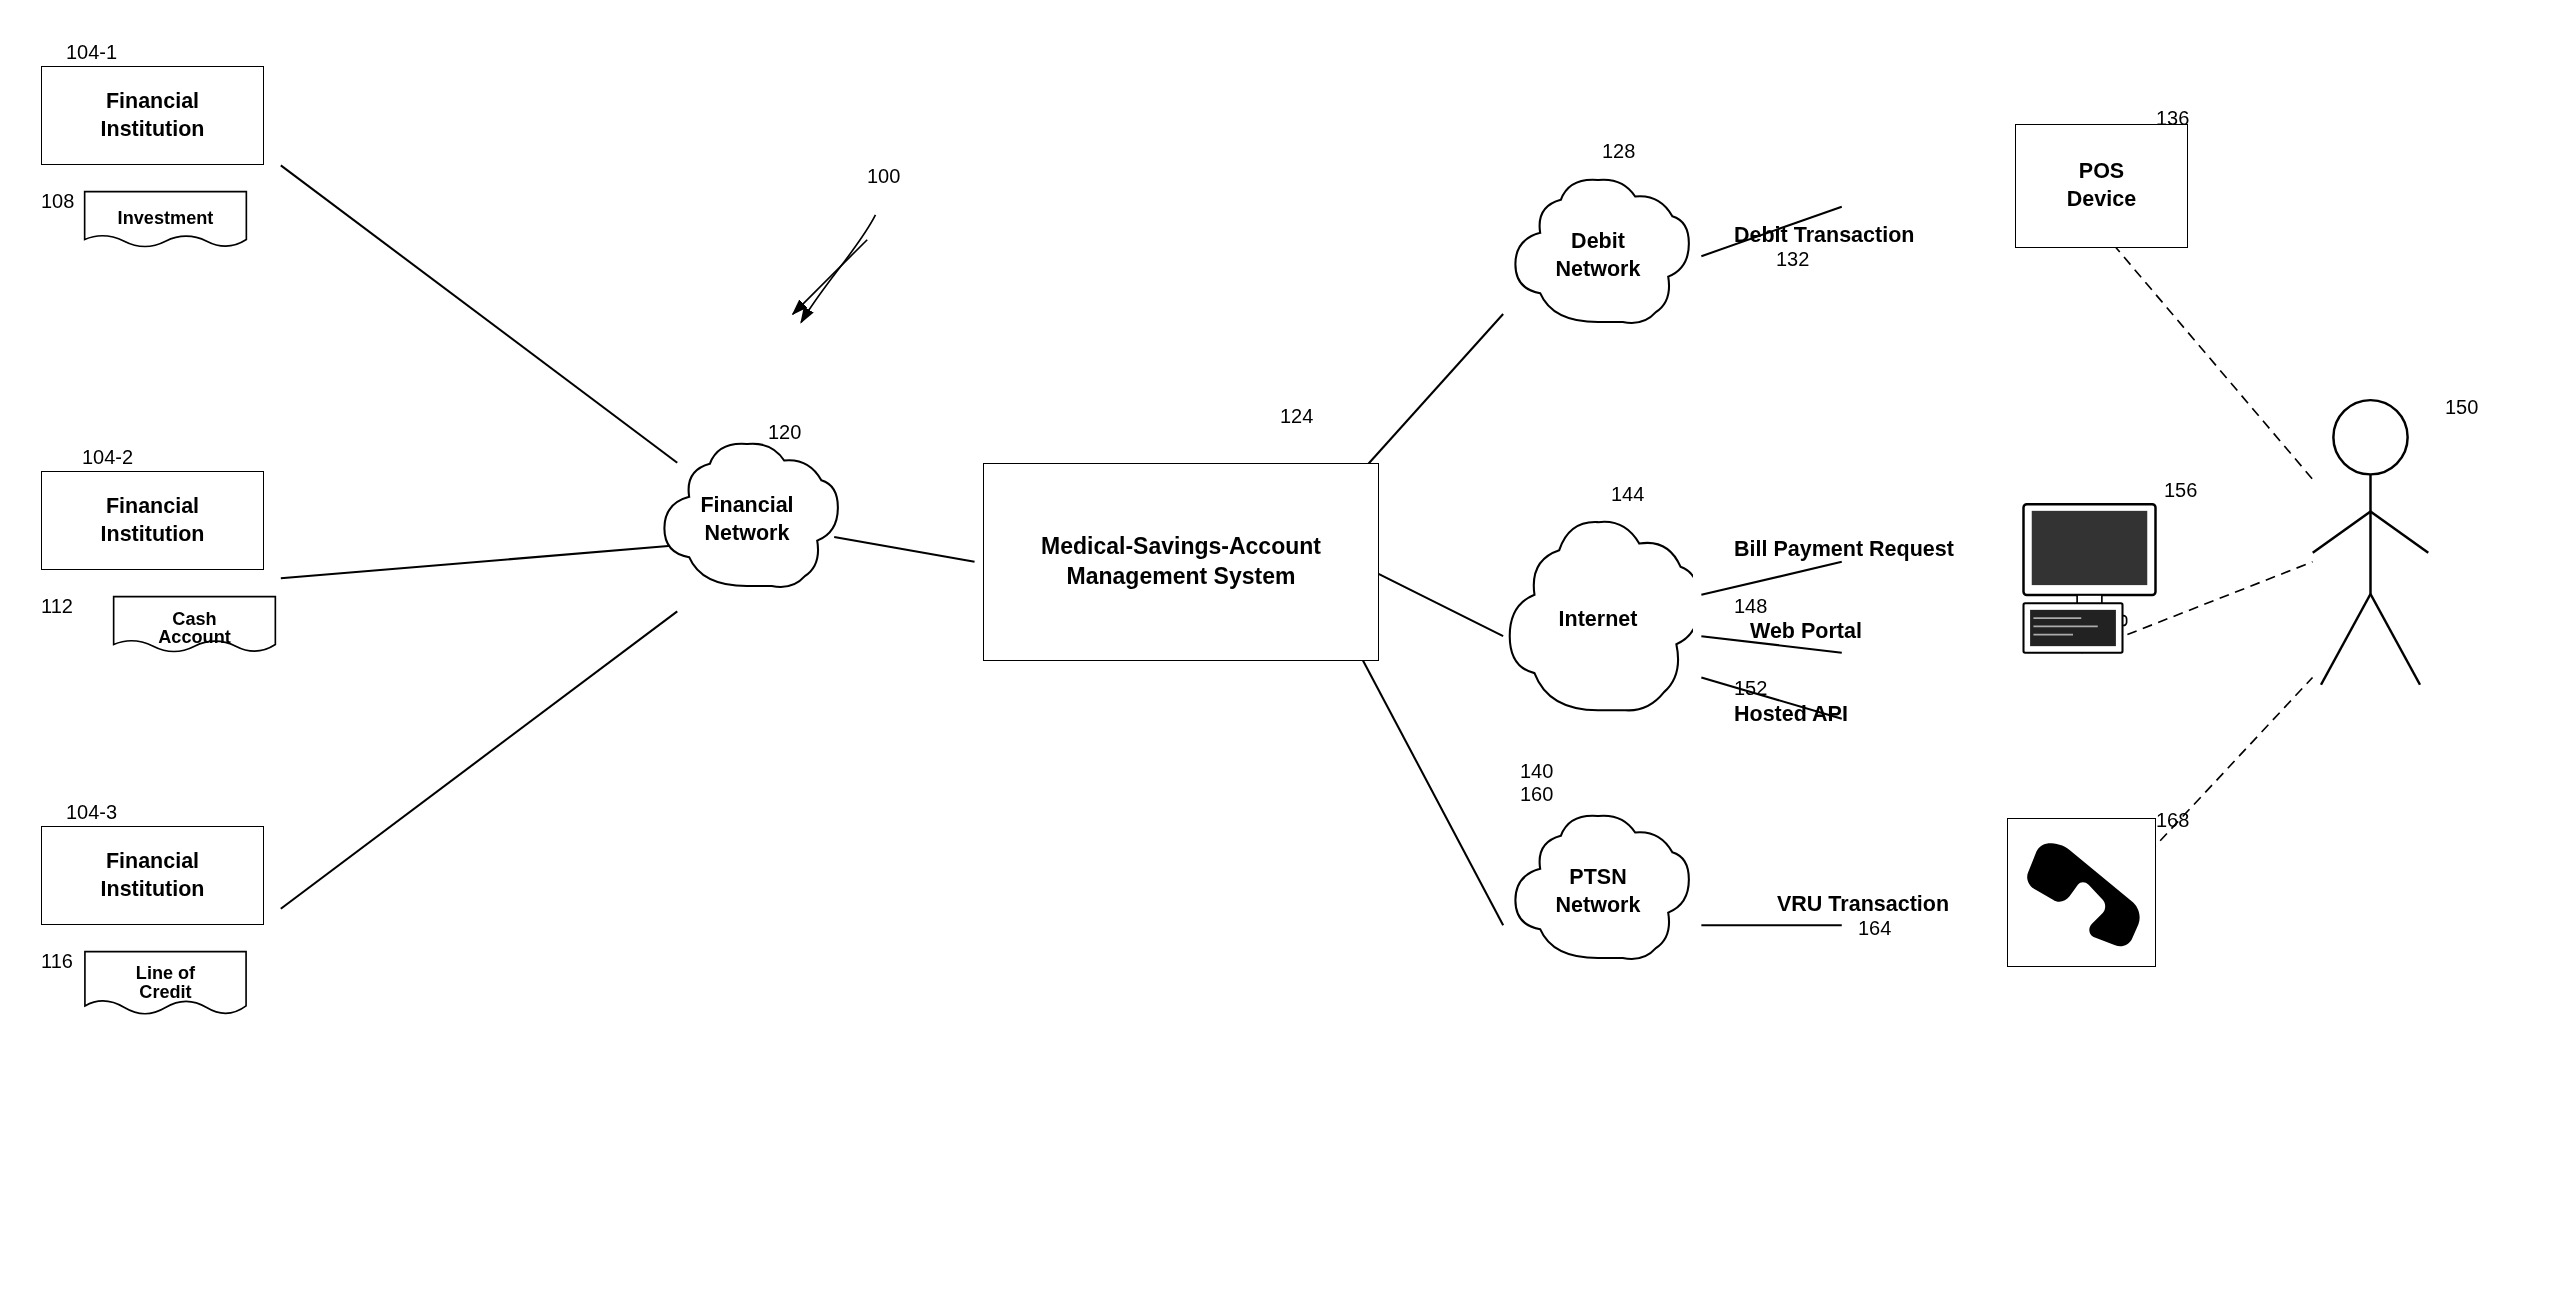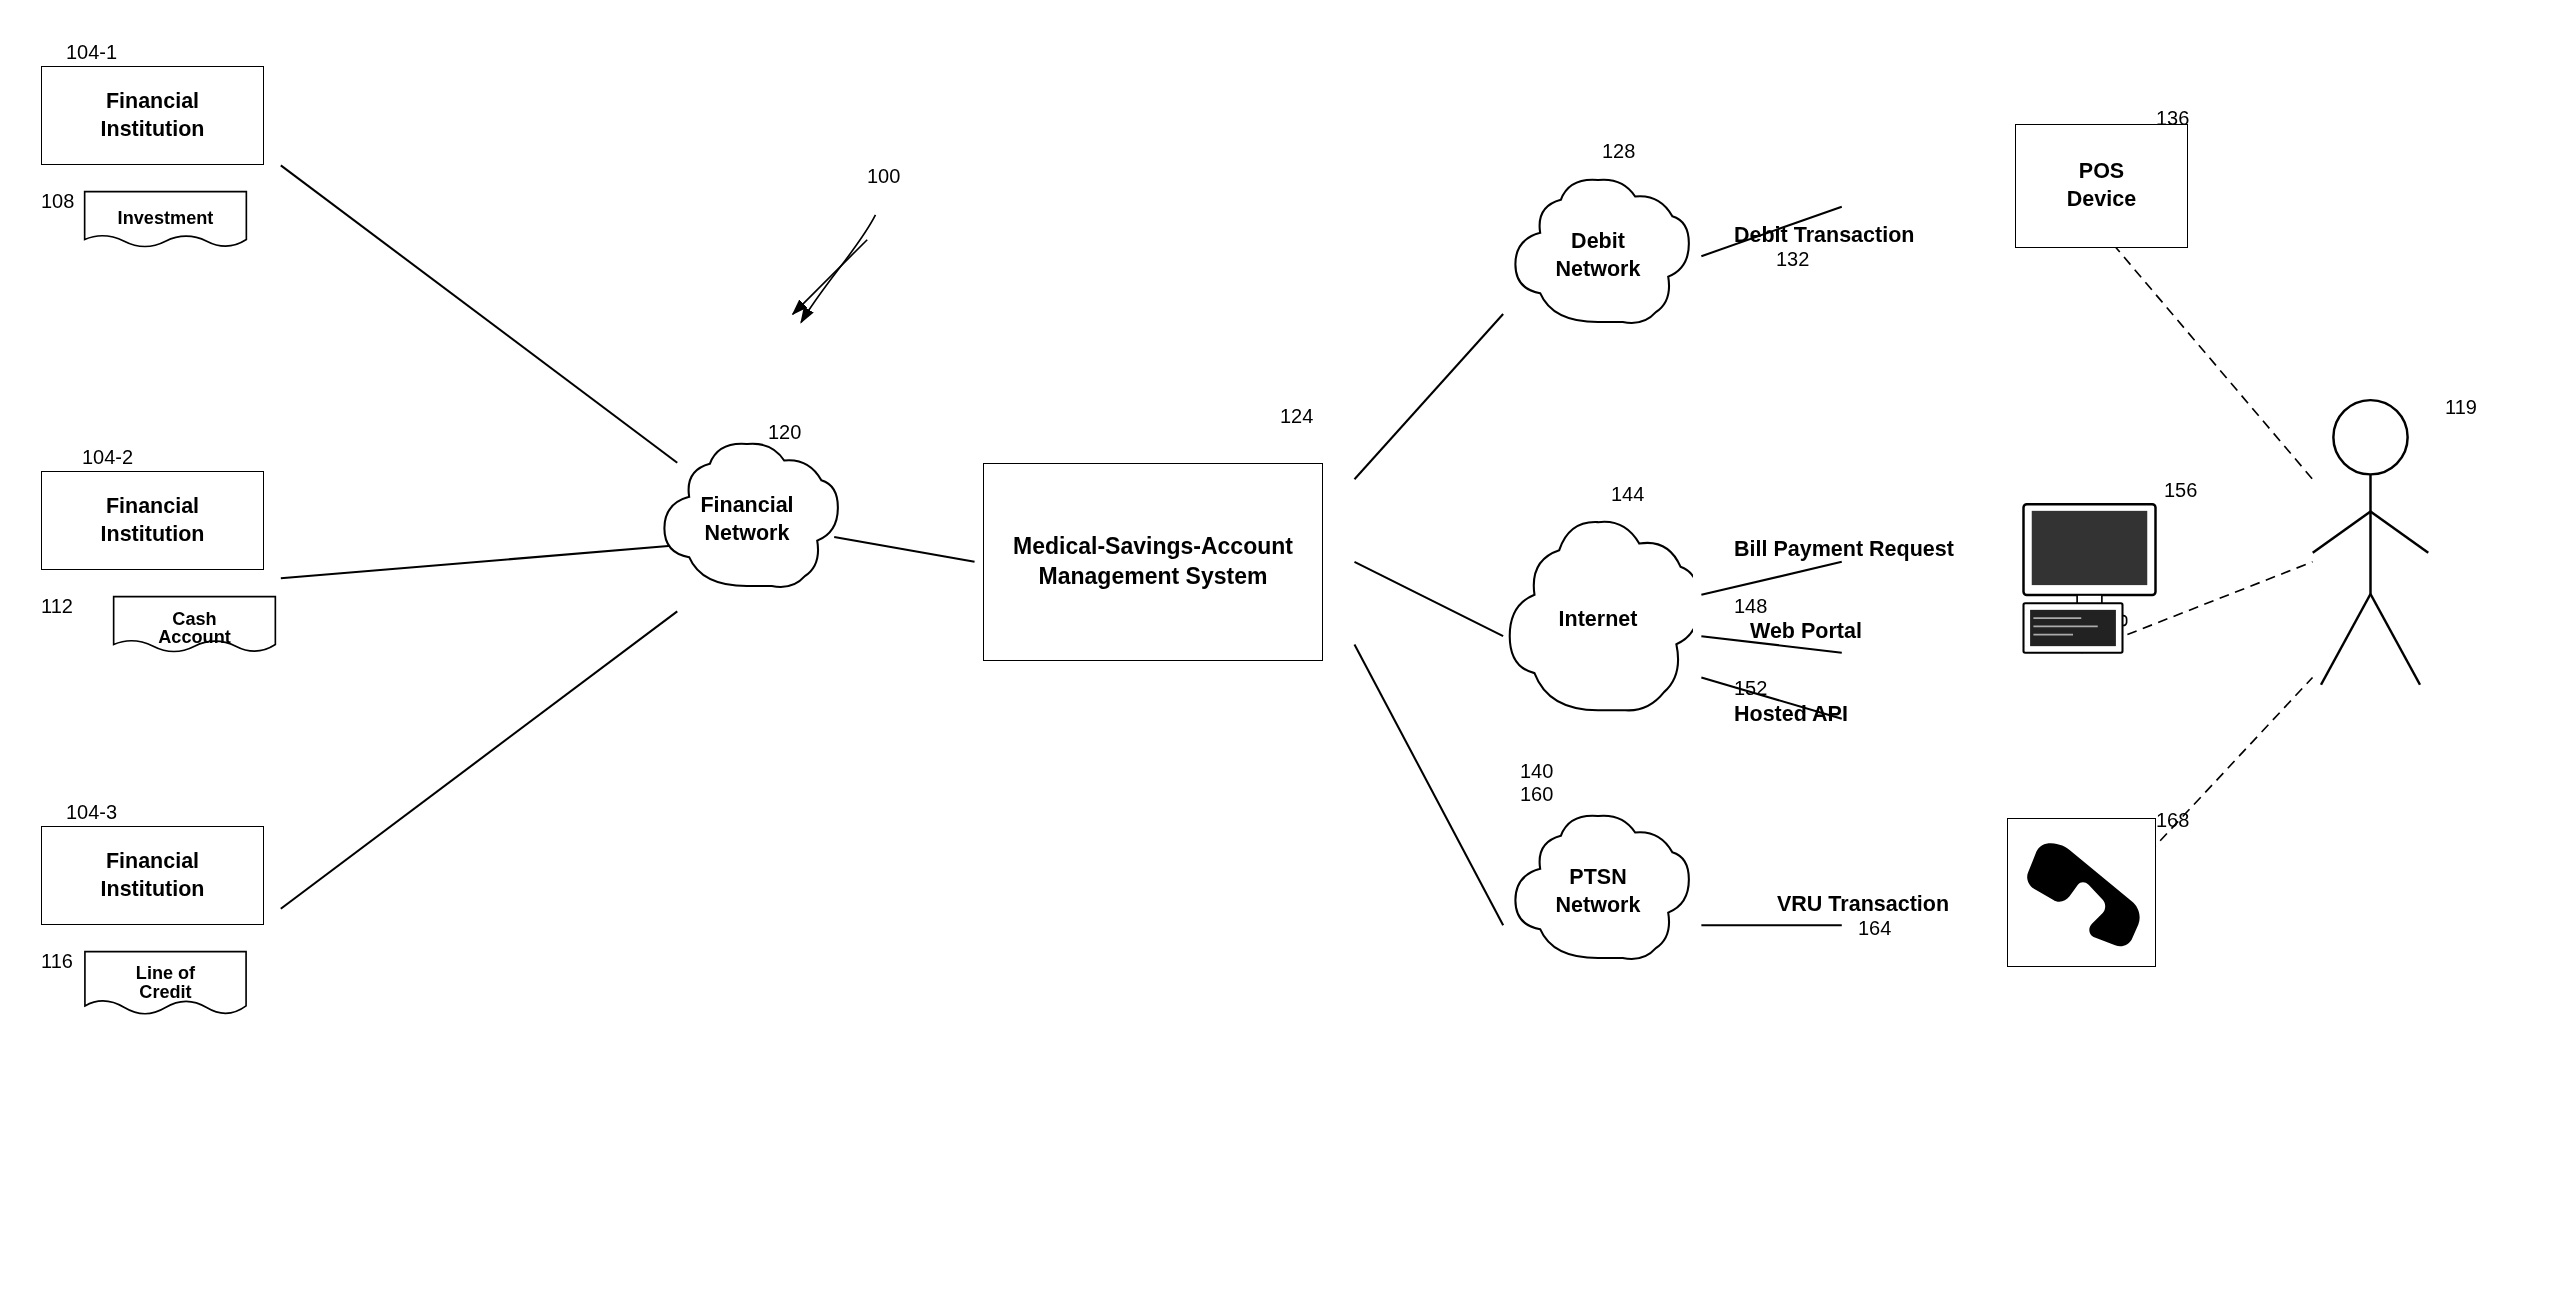--- a/index.html
+++ b/index.html
@@ -177,21 +177,21 @@
   <div class="cloud" style="left:652px; top:429px; width:190px; height:182px;">
     <svg viewBox="0 0 230 220" xmlns="http://www.w3.org/2000/svg">
       <path d="M115,190 Q60,190 45,155 Q15,150 15,120 Q15,90 45,82 Q40,50 70,42 Q80,15 115,18 Q145,15 160,38 Q190,35 205,62 Q225,68 225,95 Q225,125 200,135 Q205,165 185,178 Q170,195 145,190 Z" fill="white" stroke="black" stroke-width="2.5"></path>
     </svg>
     <div class="cloud-label" style="font-size:21.5px; font-weight:bold; text-align:center; line-height:1.3;">
       <span>Financial<br>Network</span>
     </div>
   </div>
   <div class="ref-num" style="left:768px; top:421px;">120</div>
 
-  <div class="box" style="left:983px; top:463px; width:340px; height:198px; font-size:23px;">
+  <div class="box" style="left:983px; top:463px; width:396px; height:198px; font-size:23px;">
     <span>Medical-Savings-Account<br>Management System</span>
   </div>
   <div class="ref-num" style="left:1280px; top:405px;">124</div>
 
   <div class="cloud" style="left:1503px; top:165px; width:190px; height:182px;">
     <svg viewBox="0 0 230 220" xmlns="http://www.w3.org/2000/svg">
       <path d="M115,190 Q60,190 45,155 Q15,150 15,120 Q15,90 45,82 Q40,50 70,42 Q80,15 115,18 Q145,15 160,38 Q190,35 205,62 Q225,68 225,95 Q225,125 200,135 Q205,165 185,178 Q170,195 145,190 Z" fill="white" stroke="black" stroke-width="2.5"></path>
     </svg>
     <div class="cloud-label" style="font-size:21.5px; font-weight:bold; text-align:center; line-height:1.3;">
       <span>Debit<br>Network</span>
@@ -274,16 +274,16 @@
 
       <line x1="90" y1="95" x2="90" y2="240" stroke="black" stroke-width="3"></line>
 
       <line x1="90" y1="140" x2="20" y2="190" stroke="black" stroke-width="3"></line>
       <line x1="90" y1="140" x2="160" y2="190" stroke="black" stroke-width="3"></line>
 
       <line x1="90" y1="240" x2="30" y2="350" stroke="black" stroke-width="3"></line>
       <line x1="90" y1="240" x2="150" y2="350" stroke="black" stroke-width="3"></line>
     </svg>
   </div>
-  <div class="ref-num" style="left:2445px; top:396px;">119</div>
+  <div class="ref-num" style="left:2445px; top:396px;">150</div>
 
 </div>
 
 
 </body></html>

